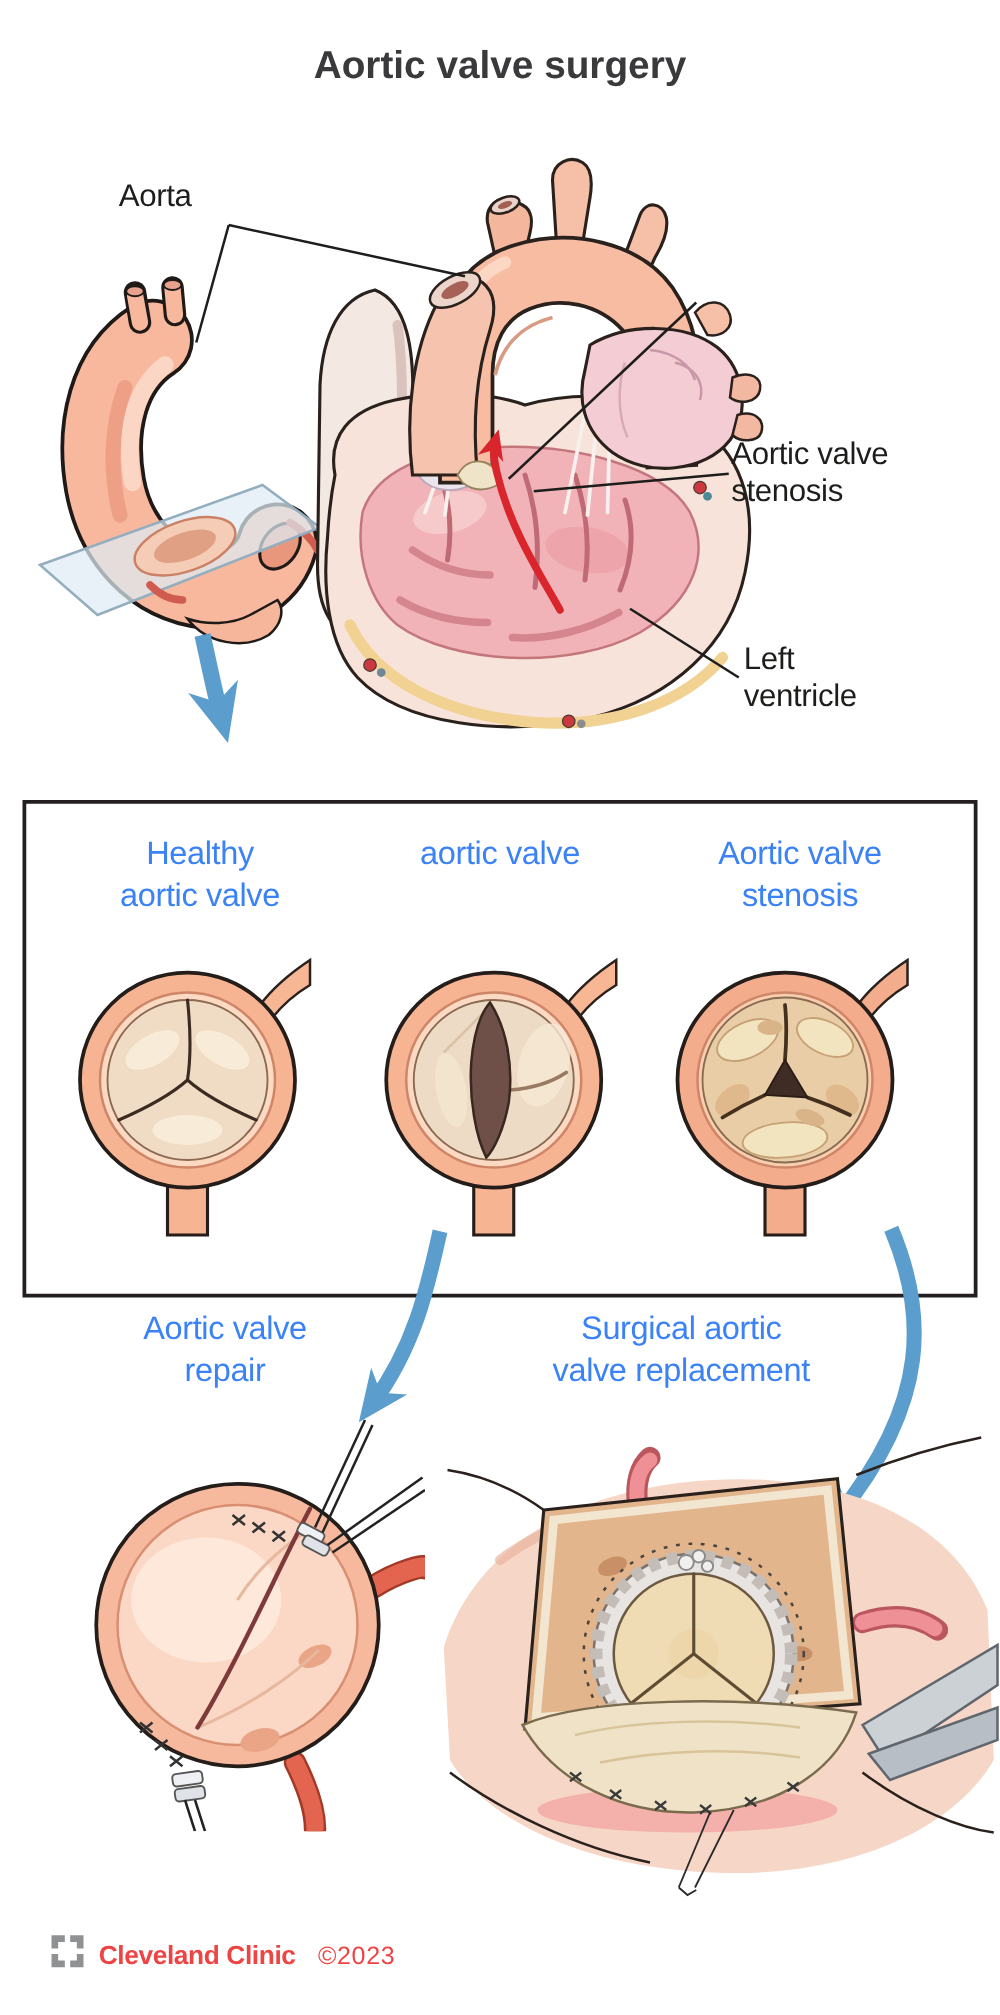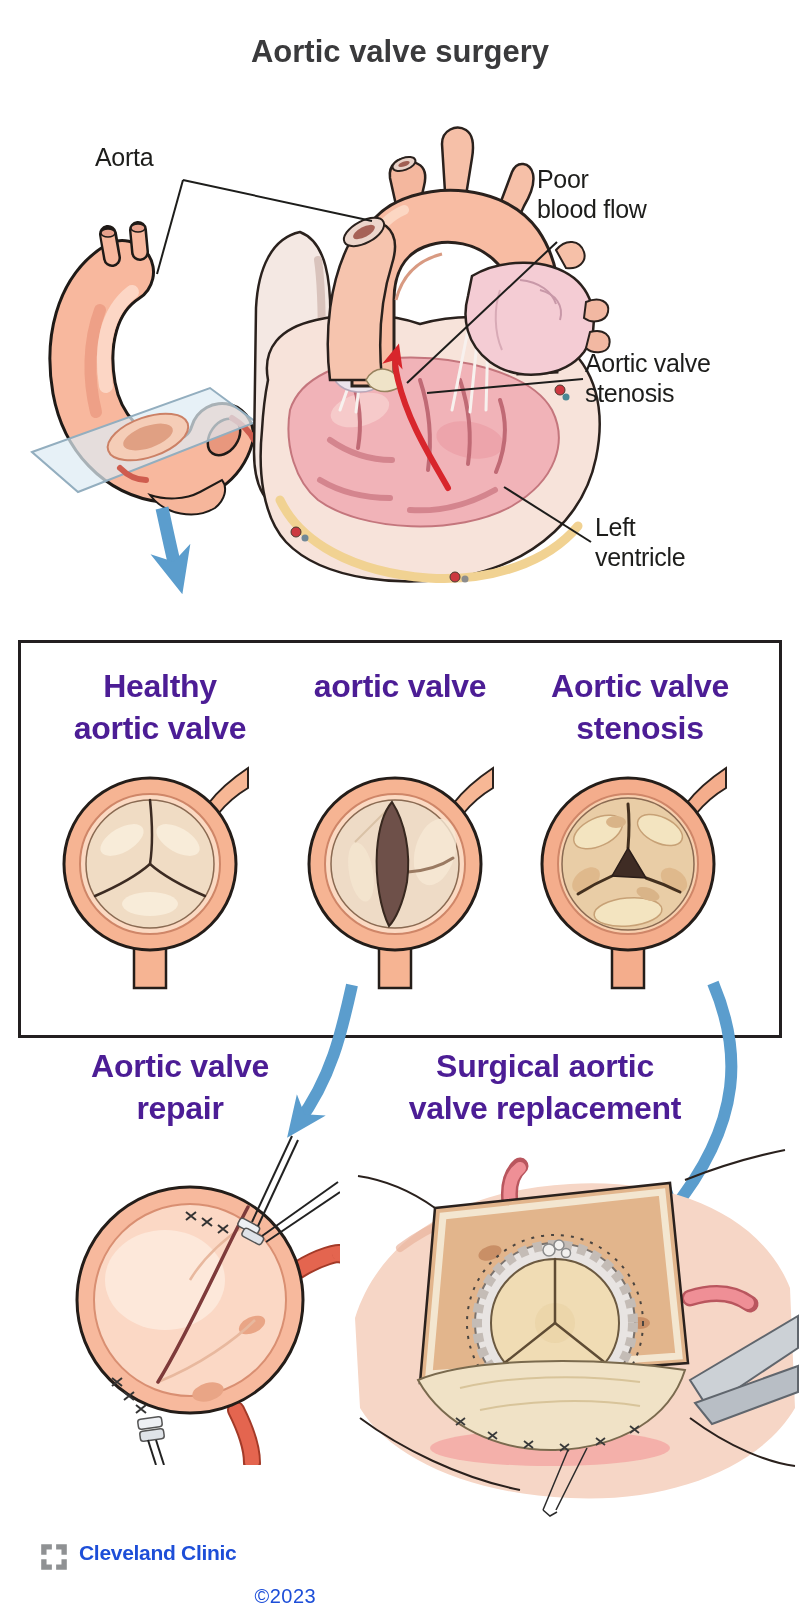--- a/index.html
+++ b/index.html
@@ -14,26 +14,26 @@
   }
   .callout {
     position:absolute; font-size:25px; color:#1d1d1b; line-height:1.2;
     letter-spacing:-0.3px; white-space:nowrap;
   }
   .panel {
     position:absolute; left:18px; top:640px; width:764px; height:398px;
     border:3px solid #231f20; background:#ffffff; box-sizing:border-box;
   }
   .valve-head, .proc-head {
-    position:absolute; text-align:center; font-weight:bold;
-    font-size:32px; line-height:1.3; color:#4c1d95; letter-spacing:-0.3px;
+    position:absolute; text-align:center; font-weight:normal;
+    font-size:26px; line-height:1.3; color:#3b82f6; letter-spacing:-0.3px;
   }
   .footer {
     position:absolute; left:38px; top:1541px; height:36px;
-    display:flex; align-items:flex-start; color:#1d4ed8;
+    display:flex; align-items:flex-end; color:#ef4444;
   }
   .brand { font-weight:bold; font-size:21px; margin-left:9px; letter-spacing:-0.3px; }
   .copyright { font-size:20px; margin-left:18px; letter-spacing:0.5px;margin-top:44px; }
   svg { display:block; }
 </style>
 </head>
 <body>
 
 <div class="stage">
 
@@ -143,24 +143,20 @@
       <path d="M183,100 L157,194"></path>
       <path d="M557,162 L407,303"></path>
       <path d="M583,299 L427,313"></path>
       <path d="M591,462 L504,407"></path>
     </g>
   </svg>
 
   <div class="callout" style="left:95px;top:142px">
     <div>Aorta</div>
   </div>
-  <div class="callout" style="left:537px;top:164px">
-    <div>Poor</div>
-    <div>blood flow</div>
-  </div>
   <div class="callout" style="left:585px;top:348px">
     <div>Aortic valve</div>
     <div>stenosis</div>
   </div>
   <div class="callout" style="left:595px;top:512px">
     <div>Left</div>
     <div>ventricle</div>
   </div>
 
   <div class="panel"></div>

